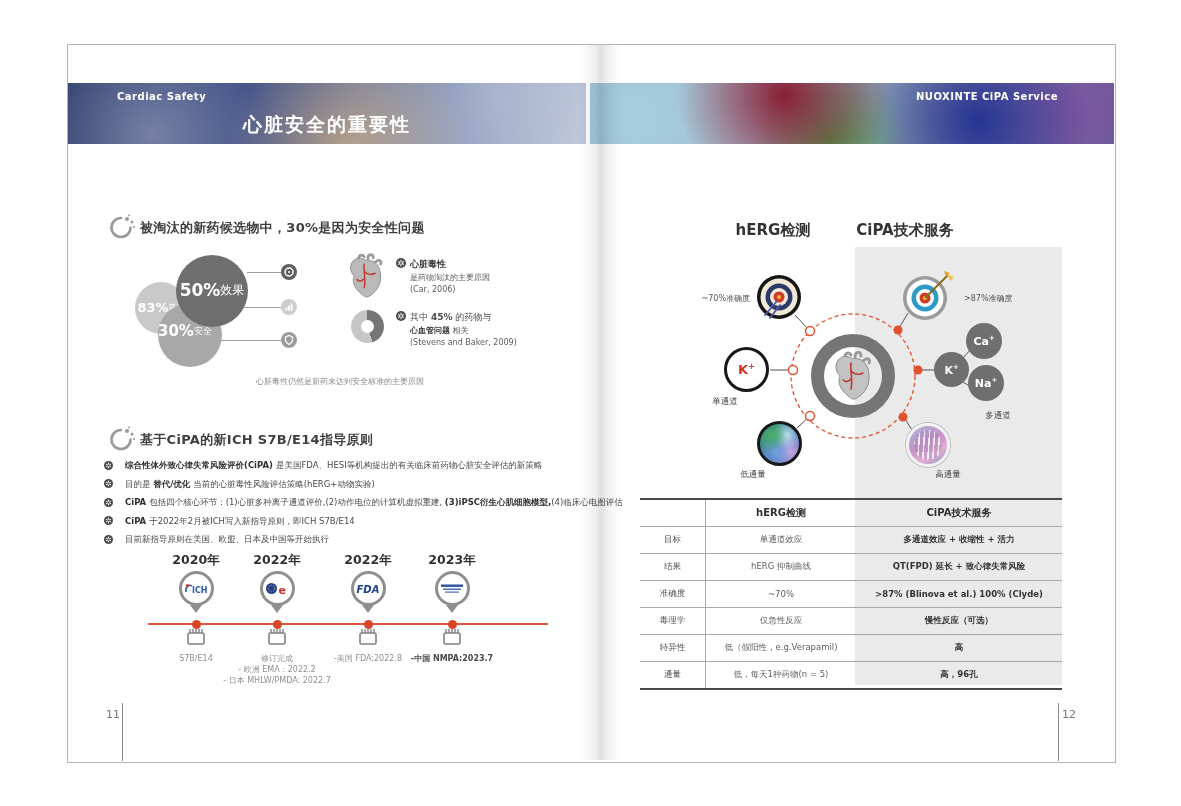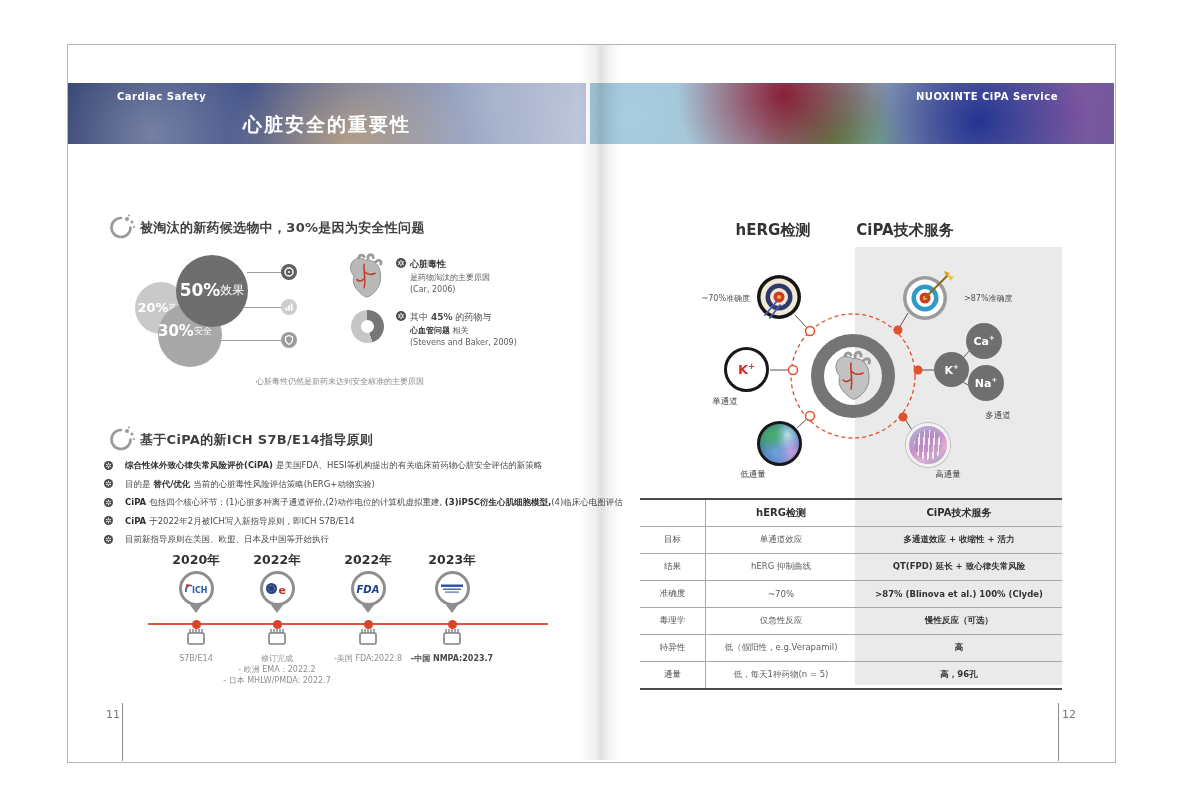--- a/index.html
+++ b/index.html
@@ -113,21 +113,21 @@
       <path d="M15 4 a9.5 9.5 0 1 0 9.5 9.5" stroke="#9a9a9a" stroke-width="2.6" fill="none" stroke-linecap="round"></path>
       <circle cx="21" cy="5" r="2" fill="#9a9a9a"></circle>
       <circle cx="26" cy="8" r="1.5" fill="#9a9a9a"></circle>
       <circle cx="28" cy="13" r="1.1" fill="#9a9a9a"></circle>
       <circle cx="23" cy="1.6" r="1" fill="#9a9a9a"></circle>
     </svg>
 </span>
 <div class="abs sec-head" style="left:140px;top:219px;">被淘汰的新药候选物中，30%是因为安全性问题</div>
 
 <div class="abs bubble" style="left:135px;top:282px;width:52px;height:52px;background:#c9c9c9;z-index:2;">
-  <div class="pct" style="font-size:13px;">20%</div>
+  <div class="pct" style="font-size:13px;">83%</div>
   <div class="lbl" style="font-size:8px;">其他</div>
 </div>
 <div class="abs bubble" style="left:158px;top:303px;width:64px;height:64px;background:#a8a8a8;z-index:3;align-items:center;justify-content:flex-start;padding-bottom:6px;box-sizing:border-box;">
   <div class="pct" style="font-size:15px;">30%</div>
   <div class="lbl" style="font-size:9px;">安全</div>
 </div>
 <div class="abs bubble" style="left:176px;top:255px;width:72px;height:72px;background:#6e6e6e;z-index:4;">
   <div class="pct" style="font-size:17px;">50%</div>
   <div class="lbl" style="font-size:12px;">效果</div>
 </div>

